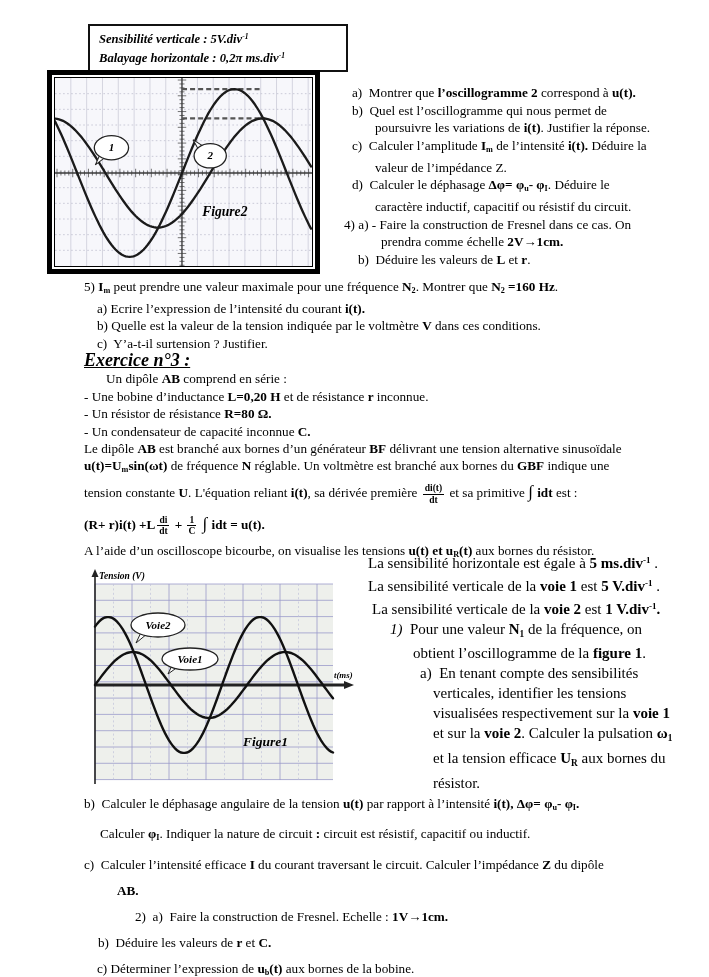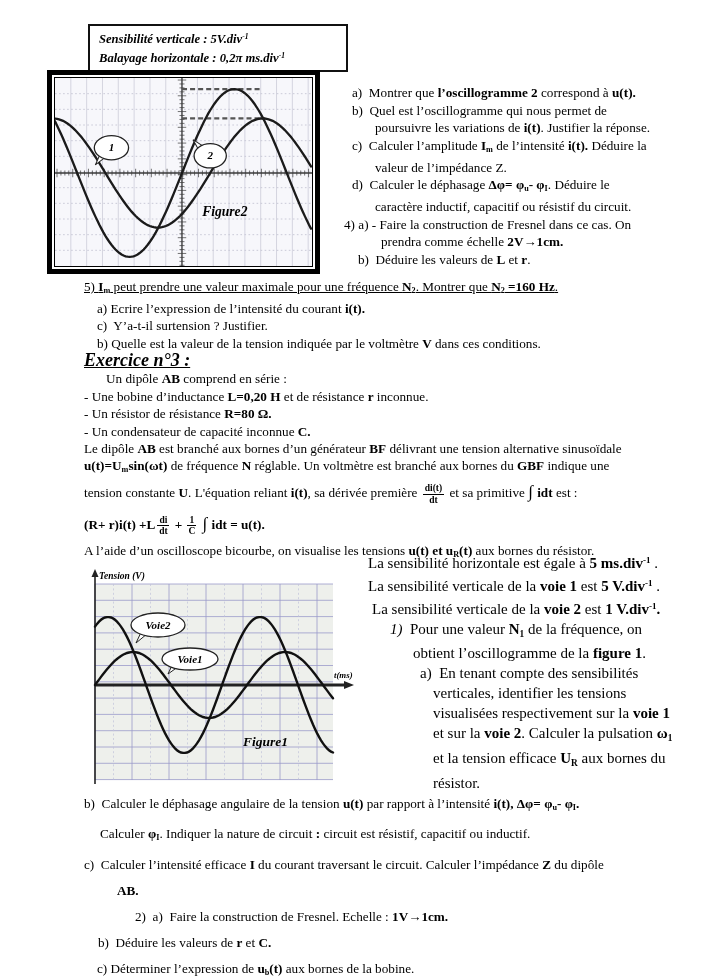--- a/index.html
+++ b/index.html
@@ -215,24 +215,24 @@
     <div class="tl" style="padding-left: 12px;"><span>c)&nbsp;&nbsp;Calculer l’amplitude </span><span class="b">I</span><span class="b sb">m</span><span> de l’intensité </span><span class="b">i(t).</span><span> Déduire la</span></div>
     <div class="tl" style="padding-left: 35px;"><span>valeur de l’impédance Z.</span></div>
     <div class="tl" style="padding-left: 12px;"><span>d)&nbsp;&nbsp;Calculer le déphasage </span><span class="b">Δφ= φ</span><span class="b sb">u</span><span class="b">- φ</span><span class="b sb">I</span><span>. Déduire le</span></div>
     <div class="tl" style="padding-left: 35px;"><span>caractère inductif, capacitif ou résistif du circuit.</span></div>
     <div class="tl" style="padding-left: 4px;"><span>4) a) - Faire la construction de Fresnel dans ce cas. On</span></div>
     <div class="tl" style="padding-left: 41px;"><span>prendra comme échelle </span><span class="b">2V→1cm.</span></div>
     <div class="tl" style="padding-left: 18px;"><span>b)&nbsp;&nbsp;Déduire les valeurs de </span><span class="b">L</span><span> et </span><span class="b">r</span><span>.</span></div>
   </div>
 
 <div id="main" class="abs">
-    <div class="tl" style="padding-left: 2px; text-decoration: underline;"><span>5) </span><span class="b">I</span><span class="b sb">m</span><span> peut prendre une valeur maximale pour une fréquence </span><span class="b">N</span><span class="b sb">2</span><span>. Montrer que </span><span class="b">N</span><span class="b sb">2</span><span class="b"> =160 Hz</span><span>.</span></div>
+    <div class="tl" style="padding-left: 2px;"><span>5) </span><span class="b">I</span><span class="b sb">m</span><span> peut prendre une valeur maximale pour une fréquence </span><span class="b">N</span><span class="b sb">2</span><span>. Montrer que </span><span class="b">N</span><span class="b sb">2</span><span class="b"> =160 Hz</span><span>.</span></div>
     <div class="tl" style="padding-left: 15px;"><span>a) Ecrire l’expression de l’intensité du courant </span><span class="b">i(t).</span></div>
+    <div class="tl" style="padding-left: 15px;"><span>b) Quelle est la valeur de la tension indiquée par le voltmètre </span><span class="b">V</span><span> dans ces conditions.</span></div>
     <div class="tl" style="padding-left: 15px;"><span>c)&nbsp; Y’a-t-il surtension ? Justifier.</span></div>
-    <div class="tl" style="padding-left: 15px;"><span>b) Quelle est la valeur de la tension indiquée par le voltmètre </span><span class="b">V</span><span> dans ces conditions.</span></div>
     <div class="tl" style="padding-left: 2px;"><span class="b i u big">Exercice n°3 :</span></div>
     <div class="tl" style="padding-left: 2px; margin-left: 22px;"><span>Un dipôle </span><span class="b">AB</span><span> comprend en série :</span></div>
     <div class="tl" style="padding-left: 2px;"><span>- Une bobine d’inductance </span><span class="b">L=0,20 H</span><span> et de résistance </span><span class="b">r</span><span> inconnue.</span></div>
     <div class="tl" style="padding-left: 2px;"><span>- Un résistor de résistance </span><span class="b">R=80 Ω.</span></div>
     <div class="tl" style="padding-left: 2px;"><span>- Un condensateur de capacité inconnue </span><span class="b">C.</span></div>
     <div class="tl" style="padding-left: 2px;"><span>Le dipôle </span><span class="b">AB</span><span> est branché aux bornes d’un générateur </span><span class="b">BF</span><span> délivrant une tension alternative sinusoïdale</span></div>
     <div class="tl" style="padding-left: 2px;"><span class="b">u(t)=U</span><span class="b sb">m</span><span class="b">sin(ωt)</span><span> de fréquence </span><span class="b">N</span><span> réglable. Un voltmètre est branché aux bornes du </span><span class="b">GBF</span><span> indique une</span></div>
     <div class="tl tall" style="padding-left: 2px;"><span>tension constante </span><span class="b">U</span><span>. L'équation reliant </span><span class="b">i(t)</span><span>, sa dérivée première </span><span class="frac b"><span class="fn">di(t)</span><span class="fd">dt</span></span><span> et sa primitive </span><span class="lg">∫ </span><span class="b">idt</span><span> est :</span></div>
     <div class="tl tall" style="padding-left: 2px;"><span class="b">(R+ r)i(t) +L</span><span class="frac b"><span class="fn">di</span><span class="fd">dt</span></span><span class="b"> + </span><span class="frac b"><span class="fn">1</span><span class="fd">C</span></span><span class="b lg"> ∫ </span><span class="b">idt = u(t).</span></div>
     <div class="tl" style="padding-left: 2px;"><span>A l’aide d’un oscilloscope bicourbe, on visualise les tensions </span><span class="b">u(t) et u</span><span class="b sb">R</span><span class="b">(t)</span><span> aux bornes du résistor.</span></div>

